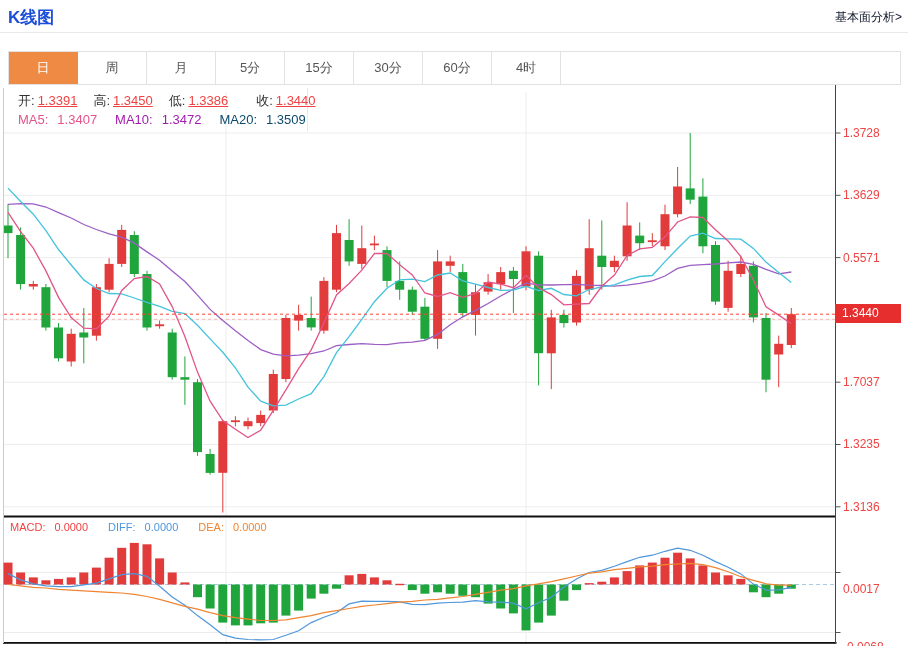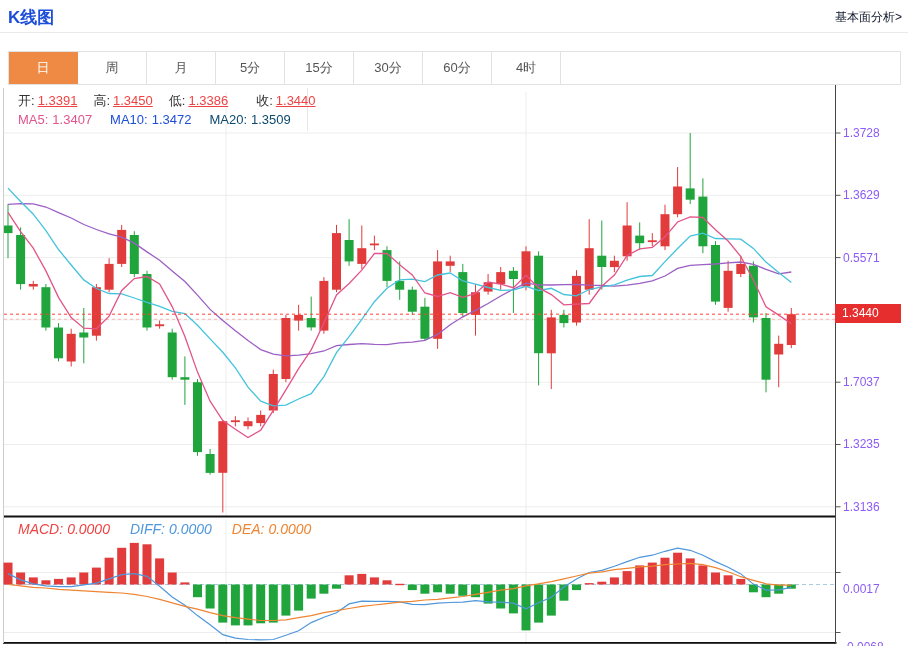--- a/index.html
+++ b/index.html
@@ -14,30 +14,30 @@
   .tab{width:69px;height:32px;line-height:32px;text-align:center;font-size:13px;color:#555;
        border-right:1px solid #e2e2e2;cursor:pointer;box-sizing:border-box;background:#fff;}
   .tab.sel{background:#ee8a44;border-color:#ee8a44;color:#fff;}
   .inforow{position:absolute;left:18px;font-size:13px;color:#333;white-space:nowrap;}
   .row1{top:92px;}
   .row2{top:112px;}
   .lb{color:#333;}
   .vr{color:#ef4343;margin:0 16px 0 3px;text-decoration:underline;}
   .vr.last{margin-right:0;}
   .ma5g{color:#e2548a;margin-right:18px;}
-  .ma10g{color:#1d4ed8;margin-right:18px;text-align:right;}
+  .ma10g{color:#a21caf;margin-right:18px;text-align:right;}
   .ma20g{color:#0c4a6e;}
-  .ylab{position:absolute;left:843px;font-size:12px;color:#8b5cf6;}
+  .ylab{position:absolute;left:843px;font-size:12px;color:#ef4444;}
   .badge{position:absolute;left:835px;top:304px;width:66px;height:19px;background:#e62e2e;
          color:#fff;font-size:12px;line-height:19px;padding-left:7px;box-sizing:border-box;}
-  .macdrow{position:absolute;left:18px;top:521px;font-size:14px;white-space:nowrap;font-style:italic;}
+  .macdrow{position:absolute;left:10px;top:521px;font-size:11px;white-space:nowrap;}
   .mmacd{color:#ef4343;margin-right:20px;}
   .mdiff{color:#4f97dc;margin-right:20px;}
   .mdea{color:#ef8532;}
-  .mval{margin-left:4px;}
+  .mval{margin-left:9px;}
 </style>
 </head>
 <body>
 
 <svg id="chart" width="908" height="646">
     <g>
       <line x1="4" y1="133.0" x2="835" y2="133.0" stroke="#ededed" stroke-width="1"></line>
       <line x1="4" y1="195.3" x2="835" y2="195.3" stroke="#ededed" stroke-width="1"></line>
       <line x1="4" y1="257.6" x2="835" y2="257.6" stroke="#ededed" stroke-width="1"></line>
       <line x1="4" y1="319.9" x2="835" y2="319.9" stroke="#ededed" stroke-width="1"></line>

